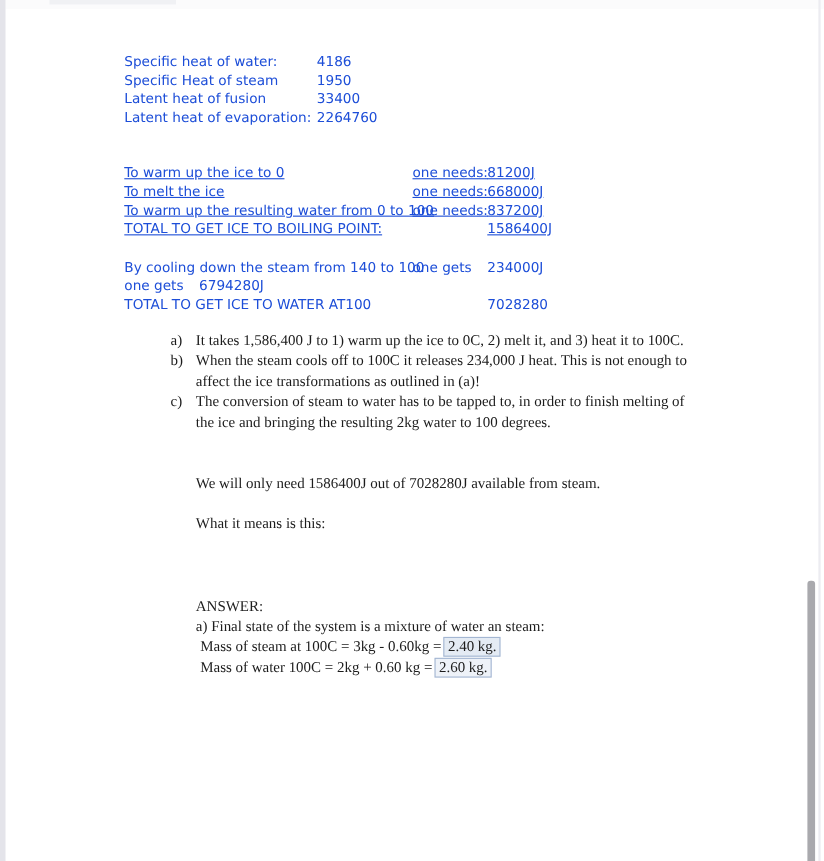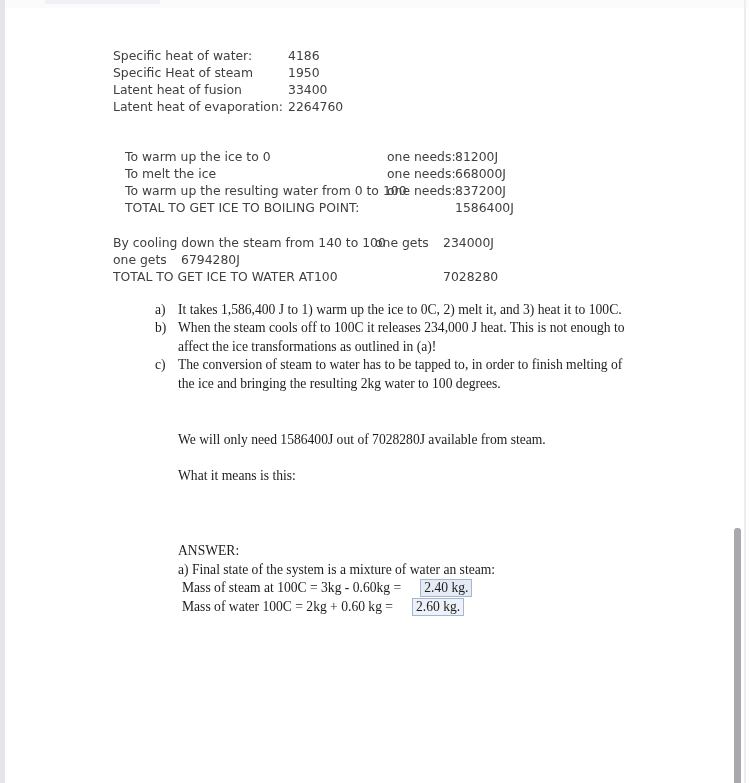--- a/index.html
+++ b/index.html
@@ -16,27 +16,27 @@
 
   
   .edge-left   { position: absolute; left: 0; top: 0; width: 5px; height: 783px; background: #e4e4ea; }
   .top-band    { position: absolute; left: 5px; top: 0; width: 744px; height: 8px; background: #fbfbfc; }
   .top-seg     { position: absolute; left: 45px; top: 0; width: 115px; height: 4px; background: #f0f1f4; }
   .edge-right  { position: absolute; left: 744px; top: 0; width: 2px; height: 783px; background: #ececf1; }
   .scroll-thumb{ position: absolute; left: 734px; top: 528px; width: 7px; height: 255px;
                  background: #a9a9ad; border-radius: 3px 3px 0 0; }
 
   
-  .hand { font-family: "DejaVu Sans", sans-serif; font-size: 12.4px; color: #404040; line-height: 17px; }
+  .hand { font-family: "DejaVu Sans", sans-serif; font-size: 12.4px; color: #1d4ed8; line-height: 17px; }
   .constants { position: absolute; left: 113px; top: 47px; }
   .crow { display: flex; white-space: nowrap; }
   .clabel { display: inline-block; width: 175px; }
   .cvalue { display: inline-block; }
 
-  .heat-table { position: absolute; left: 125px; top: 148px; }
+  .heat-table { position: absolute; left: 113px; top: 148px; text-decoration: underline; }
   .cool-table { position: absolute; left: 113px; top: 234px; }
   .trow { display: flex; white-space: nowrap; }
   .tlabel { display: inline-block; width: 262px; overflow: visible; }
   .tmid   { display: inline-block; width: 68px; }
   .tval   { display: inline-block; width: 75px; text-align: left; }
 
   
   .serif { font-family: "Liberation Serif", serif; font-size: 13.6px; color: #1c1c1c; }
 
   .abc-list { position: absolute; left: 155px; top: 301px; width: 482px; line-height: 18.4px; }
@@ -47,21 +47,21 @@
   .para.wrap { white-space: normal; width: 466px; line-height: 18.4px; }
 
   .ans-line { position: absolute; left: 178px; white-space: nowrap; line-height: 18px; }
   .indent1 { padding-left: 4px; }
 
   .boxed {
     display: inline-block;
     border: 1px solid #a3b6d2;
     background: #e4ebf4;
     padding: 0 3px 1px 3px;
-    margin-left: 19px;
+    margin-left: 2px;
     line-height: 15px;
   }
   .boxed.lighter { background: #eef2f8; }
   .boxed.temp { margin-left: 1px; margin-right: 0; padding: 1px 4px 2px 4px; }
 </style>
 </head>
 <body>
 
 <div class="screen">
 

